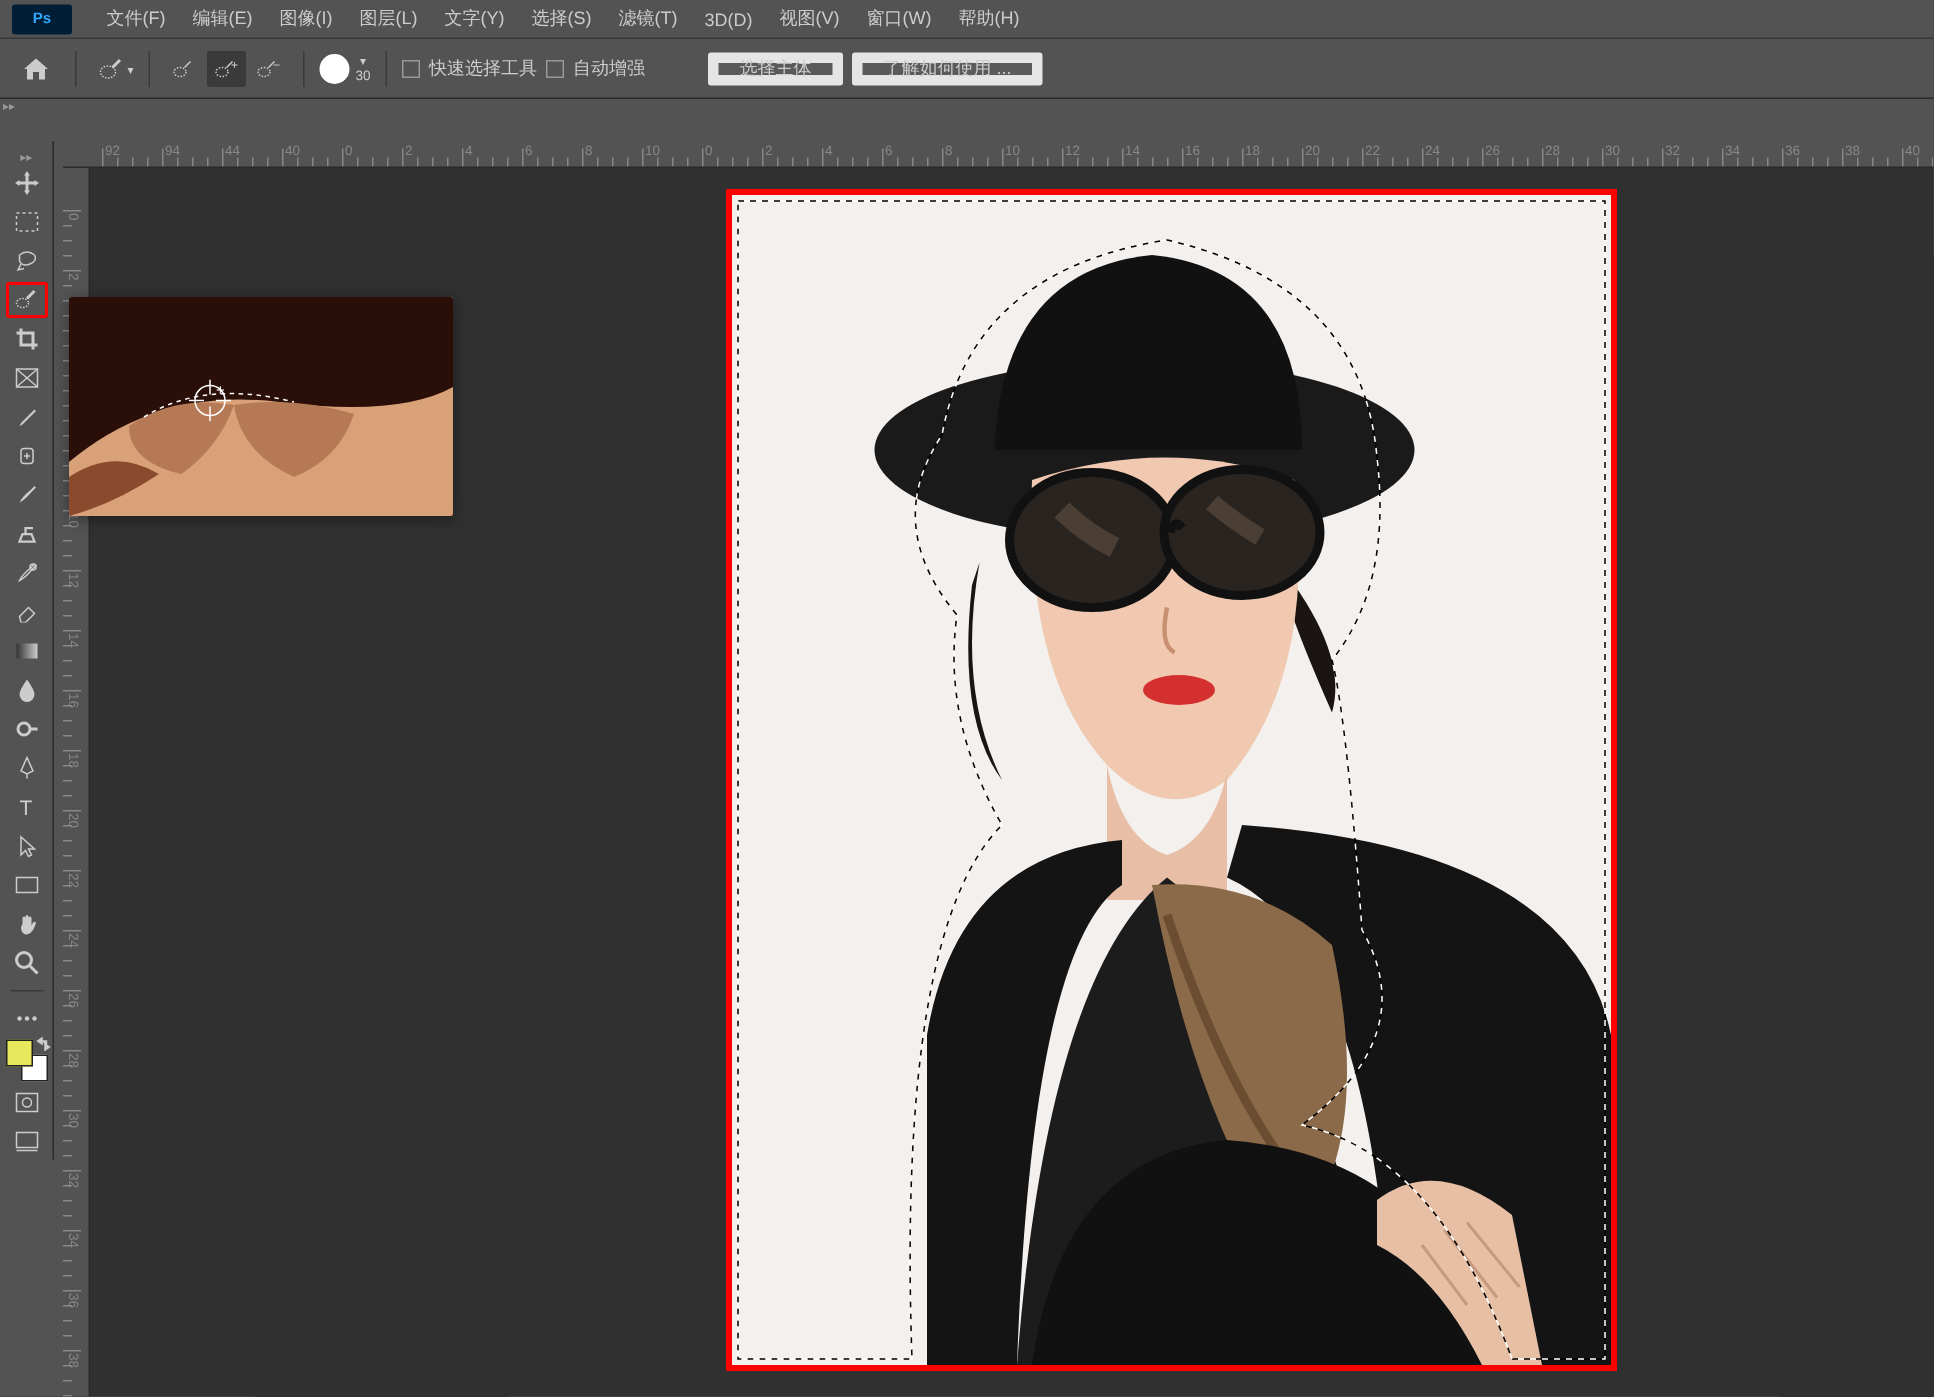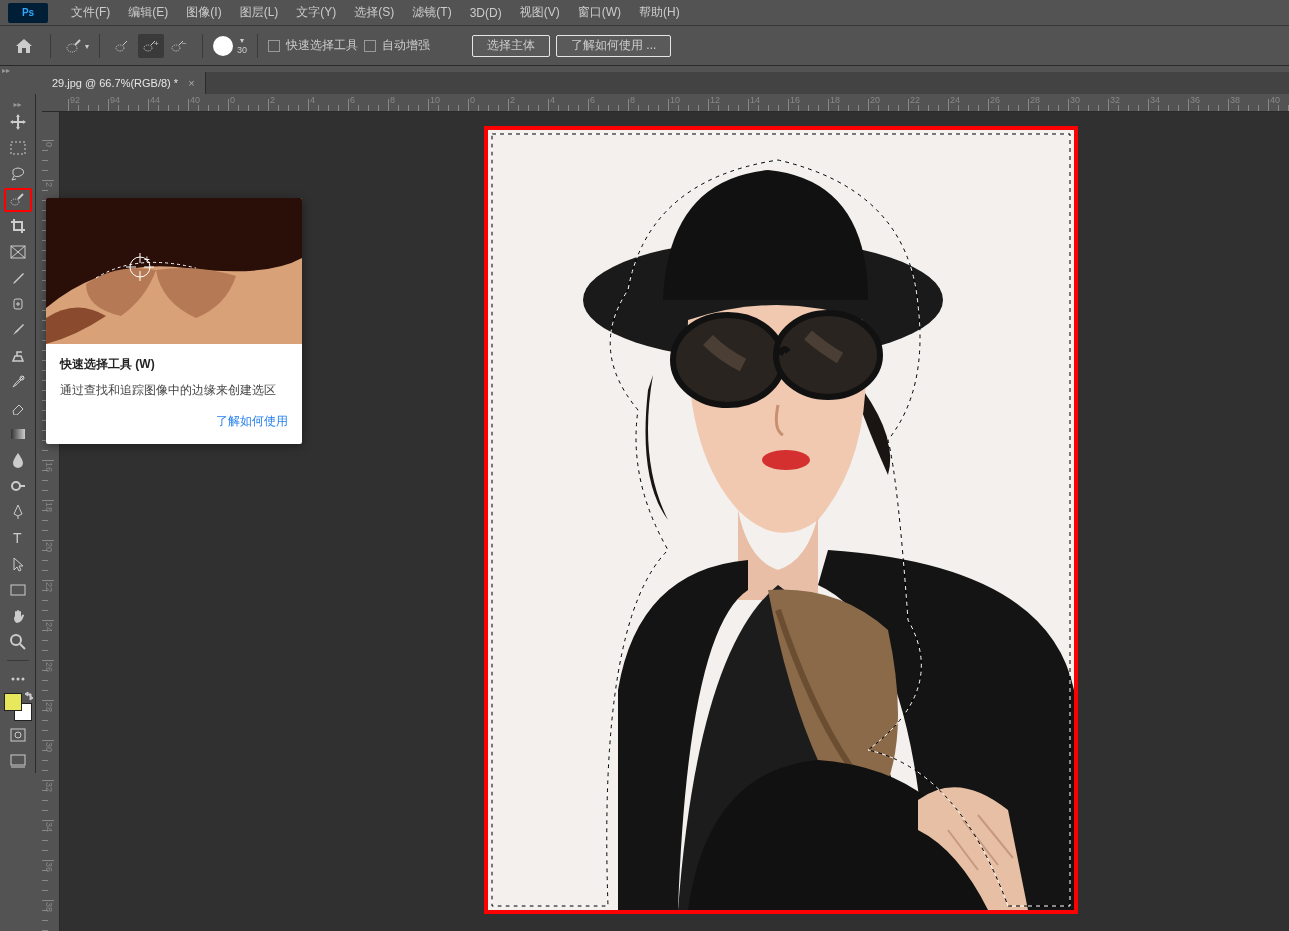--- a/index.html
+++ b/index.html
@@ -16,21 +16,21 @@
 .home-btn { width: 32px; height: 28px; display: flex; align-items: center; justify-content: center; }
 .opt-sep { width: 1px; height: 24px; background: #3a3a3a; margin: 0 4px; }
 .brush-icon { width: 28px; height: 24px; display: flex; align-items: center; justify-content: center; position:relative;}
 .brush-mode { display: flex; gap: 2px; }
 .brush-mode-btn { width: 26px; height: 24px; display: flex; align-items: center; justify-content: center; border-radius: 2px; }
 .brush-mode-btn.active { background: #3a3a3a; }
 .brush-size { display: flex; align-items: center; gap: 4px; }
 .brush-dot { width: 20px; height: 20px; border-radius: 50%; background: #fff; }
 .chk { display: flex; align-items: center; gap: 6px; }
 .chk-box { width: 12px; height: 12px; border: 1px solid #999; }
-.opt-btn { height: 22px; padding: 0 14px; background: #5a5a5a; border: 1px solid #e5e5e5; border-radius: 2px; display: flex; align-items: center; text-align: right; }
+.opt-btn { height: 22px; padding: 0 14px; background: #5a5a5a; border: 7px solid #e5e5e5; border-radius: 2px; display: flex; align-items: center; text-align: right; }
 
 
 .panel-handle { position: absolute; left: 0; top: 66px; width: 12px; height: 8px; display:flex; align-items:center; justify-content:center; font-size:8px; color:#999;}
 
 
 .tabbar { position: absolute; left: 42px; top: 72px; right: 0; height: 22px; background: #434343; display: flex; }
 .doc-tab { height: 22px; background: #535353; padding: 0 10px; display: flex; align-items: center; gap: 10px; font-size: 11px; color: #e6e6e6; border-right: 1px solid #2a2a2a; }
 .tab-close { color: #aaa; }
 
 
@@ -154,26 +154,20 @@
       <span class="chk-box"></span>
       <span>自动增强</span>
     </label>
     <div style="width:30px;"></div>
     <div class="opt-btn">选择主体</div>
     <div class="opt-btn">了解如何使用 ...</div>
   </div>
 
   <div class="panel-handle">▸▸</div>
 
-  <div class="tabbar">
-    <div class="doc-tab">
-      <span>29.jpg @ 66.7%(RGB/8) *</span>
-      <span class="tab-close">×</span>
-    </div>
-  </div>
 
   <div class="ruler-h" id="rulerH">
       <div class="tick big" style="left: 26px;"></div>
       <div class="ticklabel" style="left: 28px;">92</div>
       <div class="tick" style="left: 36px;"></div>
       <div class="tick" style="left: 46px;"></div>
       <div class="tick" style="left: 56px;"></div>
       <div class="tick big" style="left: 66px;"></div>
       <div class="ticklabel" style="left: 68px;">94</div>
       <div class="tick" style="left: 76px;"></div>
@@ -634,20 +628,15 @@
         <path d="M110 72 Q150 66 190 78 Q180 108 150 120 Q115 104 110 72 Z" fill="#b57a55"></path>
         <path d="M0 146 L0 120 Q30 100 60 118 Q30 138 0 146 Z" fill="#8a4a2e"></path>
         <path d="M50 80 Q90 55 150 70" stroke="#fff" stroke-width="1" stroke-dasharray="3 3" fill="none"></path>
       </svg>
       <svg class="tooltip-cursor" width="28" height="28">
         <circle cx="14" cy="14" r="10" fill="none" stroke="#fff" stroke-width="1"></circle>
         <path d="M14 0 V10 M14 18 V28 M0 14 H10 M18 14 H28" stroke="#fff" stroke-width="1"></path>
         <text x="18" y="10" font-size="10" fill="#fff">+</text>
       </svg>
     </div>
-    <div class="tooltip-body">
-      <div class="tooltip-title">快速选择工具 (W)</div>
-      <div class="tooltip-desc">通过查找和追踪图像中的边缘来创建选区</div>
-      <div class="tooltip-link">了解如何使用</div>
-    </div>
   </div>
 
 </div>
 
 </body></html>

